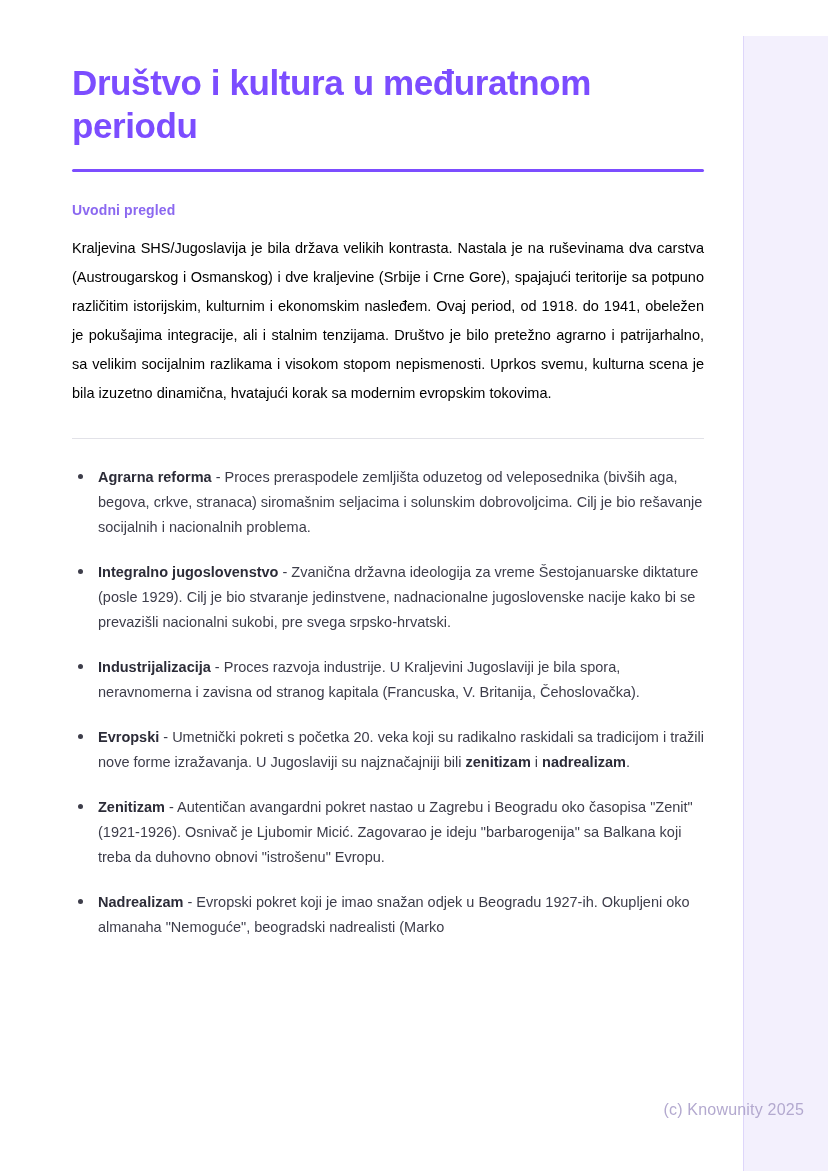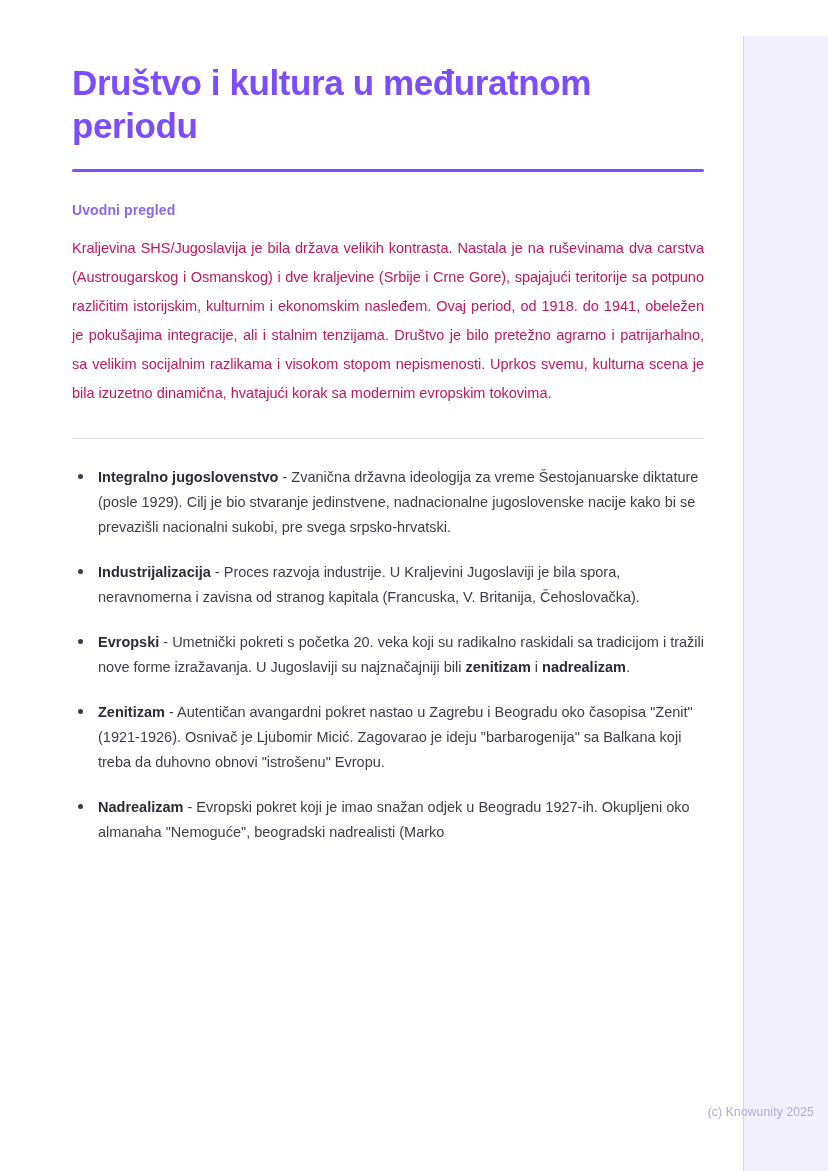--- a/index.html
+++ b/index.html
@@ -60,21 +60,21 @@
     font-size: 14px;
     color: #8b68f0;
     font-weight: bold;
     margin: 0 0 16px 0;
     letter-spacing: 0.1px;
   }
 
   p.body-text {
     font-size: 14.5px;
     line-height: 2.0;
-    color: #be185d;
+    color: #000000;
     margin: 0;
     text-align: justify;
   }
 
   .divider {
     height: 1px;
     background: #e2e2e8;
     margin: 30px 0 26px 0;
   }
 
@@ -104,23 +104,23 @@
     background: #3d3d4a;
   }
 
   .term-name {
     font-weight: bold;
     color: #2c2c38;
   }
 
   .footer-credit {
     position: absolute;
-    right: 14px;
+    right: 24px;
     bottom: 52px;
-    font-size: 12px;
+    font-size: 16px;
     color: #b3a9cf;
     letter-spacing: 0.2px;
     white-space: nowrap;
     padding-left: 12px;
   }
 </style>
 </head>
 <body>
 
 <div class="page">
@@ -133,20 +133,23 @@
     <div class="title-rule"></div>
 
     <h2 class="section-heading">Uvodni pregled</h2>
     <p class="body-text">Kraljevina SHS/Jugoslavija je bila država velikih kontrasta. Nastala je na ruševinama dva carstva (Austrougarskog i Osmanskog) i dve kraljevine (Srbije i Crne Gore), spajajući teritorije sa potpuno različitim istorijskim, kulturnim i ekonomskim nasleđem. Ovaj period, od 1918. do 1941, obeležen je pokušajima integracije, ali i stalnim tenzijama. Društvo je bilo pretežno agrarno i patrijarhalno, sa velikim socijalnim razlikama i visokom stopom nepismenosti. Uprkos svemu, kulturna scena je bila izuzetno dinamična, hvatajući korak sa modernim evropskim tokovima.</p>
 
     <div class="divider"></div>
 
 
     <ul class="terms">
       <li>
+        <span class="term-name">Agrarna reforma</span><span> - Proces preraspodele zemljišta oduzetog od veleposednika (bivših aga, begova, crkve, stranaca) siromašnim seljacima i solunskim dobrovoljcima. Cilj je bio rešavanje socijalnih i nacionalnih problema.</span>
+      </li>
+      <li>
         <span class="term-name">Integralno jugoslovenstvo</span><span> - Zvanična državna ideologija za vreme Šestojanuarske diktature (posle 1929). Cilj je bio stvaranje jedinstvene, nadnacionalne jugoslovenske nacije kako bi se prevazišli nacionalni sukobi, pre svega srpsko-hrvatski.</span>
       </li>
       <li>
         <span class="term-name">Industrijalizacija</span><span> - Proces razvoja industrije. U Kraljevini Jugoslaviji je bila spora, neravnomerna i zavisna od stranog kapitala (Francuska, V. Britanija, Čehoslovačka).</span>
       </li>
       <li>
         <span class="term-name">Evropski</span><span> - Umetnički pokreti s početka 20. veka koji su radikalno raskidali sa tradicijom i tražili nove forme izražavanja. U Jugoslaviji su najznačajniji bili </span><span class="term-name">zenitizam</span><span> i </span><span class="term-name">nadrealizam</span><span>.</span>
       </li>
       <li>
         <span class="term-name">Zenitizam</span><span> - Autentičan avangardni pokret nastao u Zagrebu i Beogradu oko časopisa "Zenit" (1921-1926). Osnivač je Ljubomir Micić. Zagovarao je ideju "barbarogenija" sa Balkana koji treba da duhovno obnovi "istrošenu" Evropu.</span>

